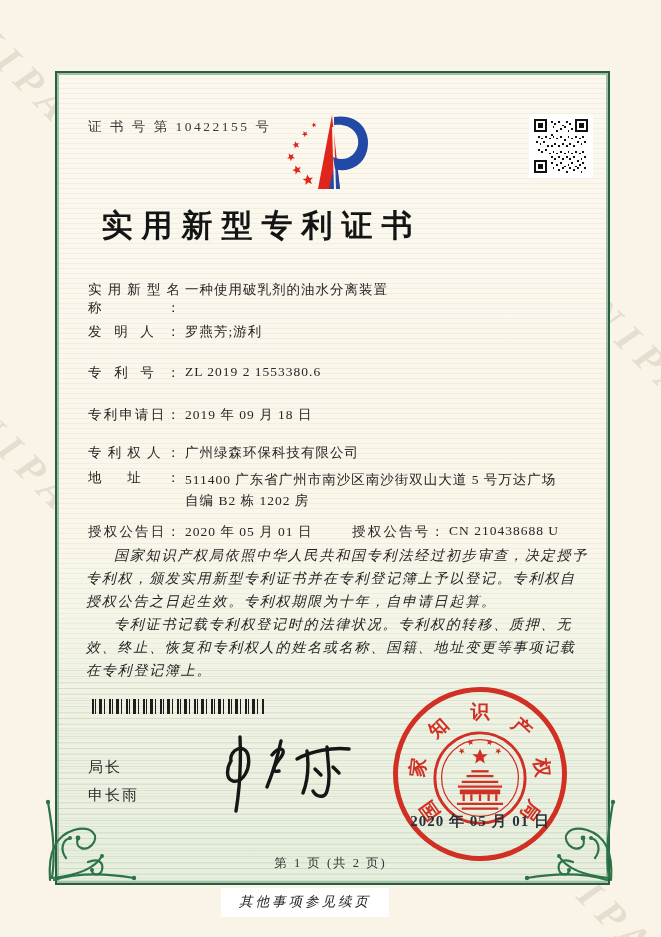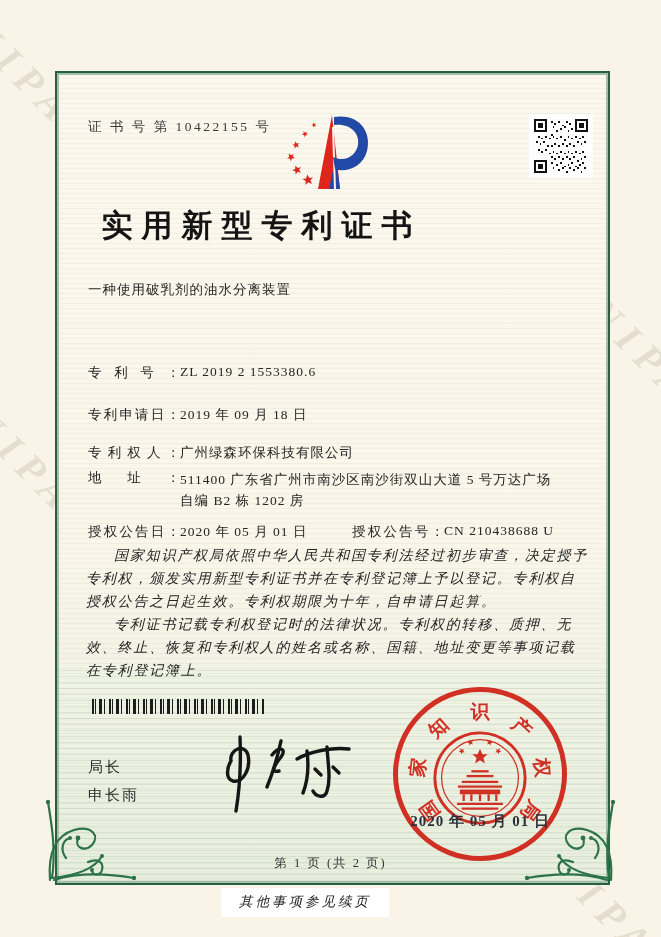--- a/index.html
+++ b/index.html
@@ -38,21 +38,21 @@
   .logo{position:absolute;left:278px;top:109px;}
   .qr-box{position:absolute;left:529px;top:114px;width:64px;height:64px;background:#fff;
           display:flex;align-items:center;justify-content:center;}
   .title{position:absolute;left:0;width:523px;top:205px;text-align:center;
          font-size:31px;font-weight:700;letter-spacing:9px;color:#141414;}
 
   
   .row{position:absolute;left:88px;display:flex;font-size:13.5px;color:#262626;}
   .row .lab{display:inline-block;width:92px;text-align:justify;text-align-last:justify;
             flex:0 0 92px;letter-spacing:0;}
-  .row .val{letter-spacing:1px;}
+  .row .val{margin-left:5px;letter-spacing:1px;}
   .r1{top:281px;} .r2{top:323px;} .r3{top:364px;} .r4{top:406px;} .r5{top:444px;}
   .r6{top:469px;} .r6 .val div{line-height:21px;font-family:Liberation Serif, serif;}
   .r7{top:523px;} .r7b{left:352px;top:523px;justify-content:center;}
 
   
   .legal{position:absolute;left:86px;top:544px;width:505px;font-size:14px;line-height:23px;
          font-style:italic;letter-spacing:1.8px;color:#242424;}
   .legal p{margin:0;text-indent:2em;}
 
   
@@ -179,21 +179,26 @@
         M9,20h1v1h-1z M11,21h1v1h-1z M13,20h1v1h-1z M15,21h1v1h-1z M17,20h1v1h-1z M19,21h1v1h-1z M21,20h1v1h-1z
         M23,22h1v1h-1z M25,21h1v1h-1z M27,20h1v1h-1z
         M9,23h1v1h-1z M12,24h1v1h-1z M14,23h1v1h-1z M16,25h1v1h-1z M18,24h1v1h-1z M20,23h1v1h-1z M22,25h1v1h-1z M24,24h1v1h-1z M26,23h1v1h-1z
         M10,26h1v1h-1z M13,27h1v1h-1z M15,26h1v1h-1z M17,28h1v1h-1z M19,26h1v1h-1z M21,27h1v1h-1z M23,26h1v1h-1z M25,28h1v1h-1z M27,26h1v1h-1z"></path>
     </svg>
   </div>
 
   <div class="title">实用新型专利证书</div>
 
   <div class="row r1">
+    <span class="lab">实用新型名称：</span>
     <span class="val">一种使用破乳剂的油水分离装置</span>
+  </div>
+  <div class="row r2">
+    <span class="lab">发明人：</span>
+    <span class="val">罗燕芳;游利</span>
   </div>
   <div class="row r3">
     <span class="lab">专利号：</span>
     <span class="val">ZL 2019 2 1553380.6</span>
   </div>
   <div class="row r4">
     <span class="lab">专利申请日：</span>
     <span class="val">2019 年 09 月 18 日</span>
   </div>
   <div class="row r5">

